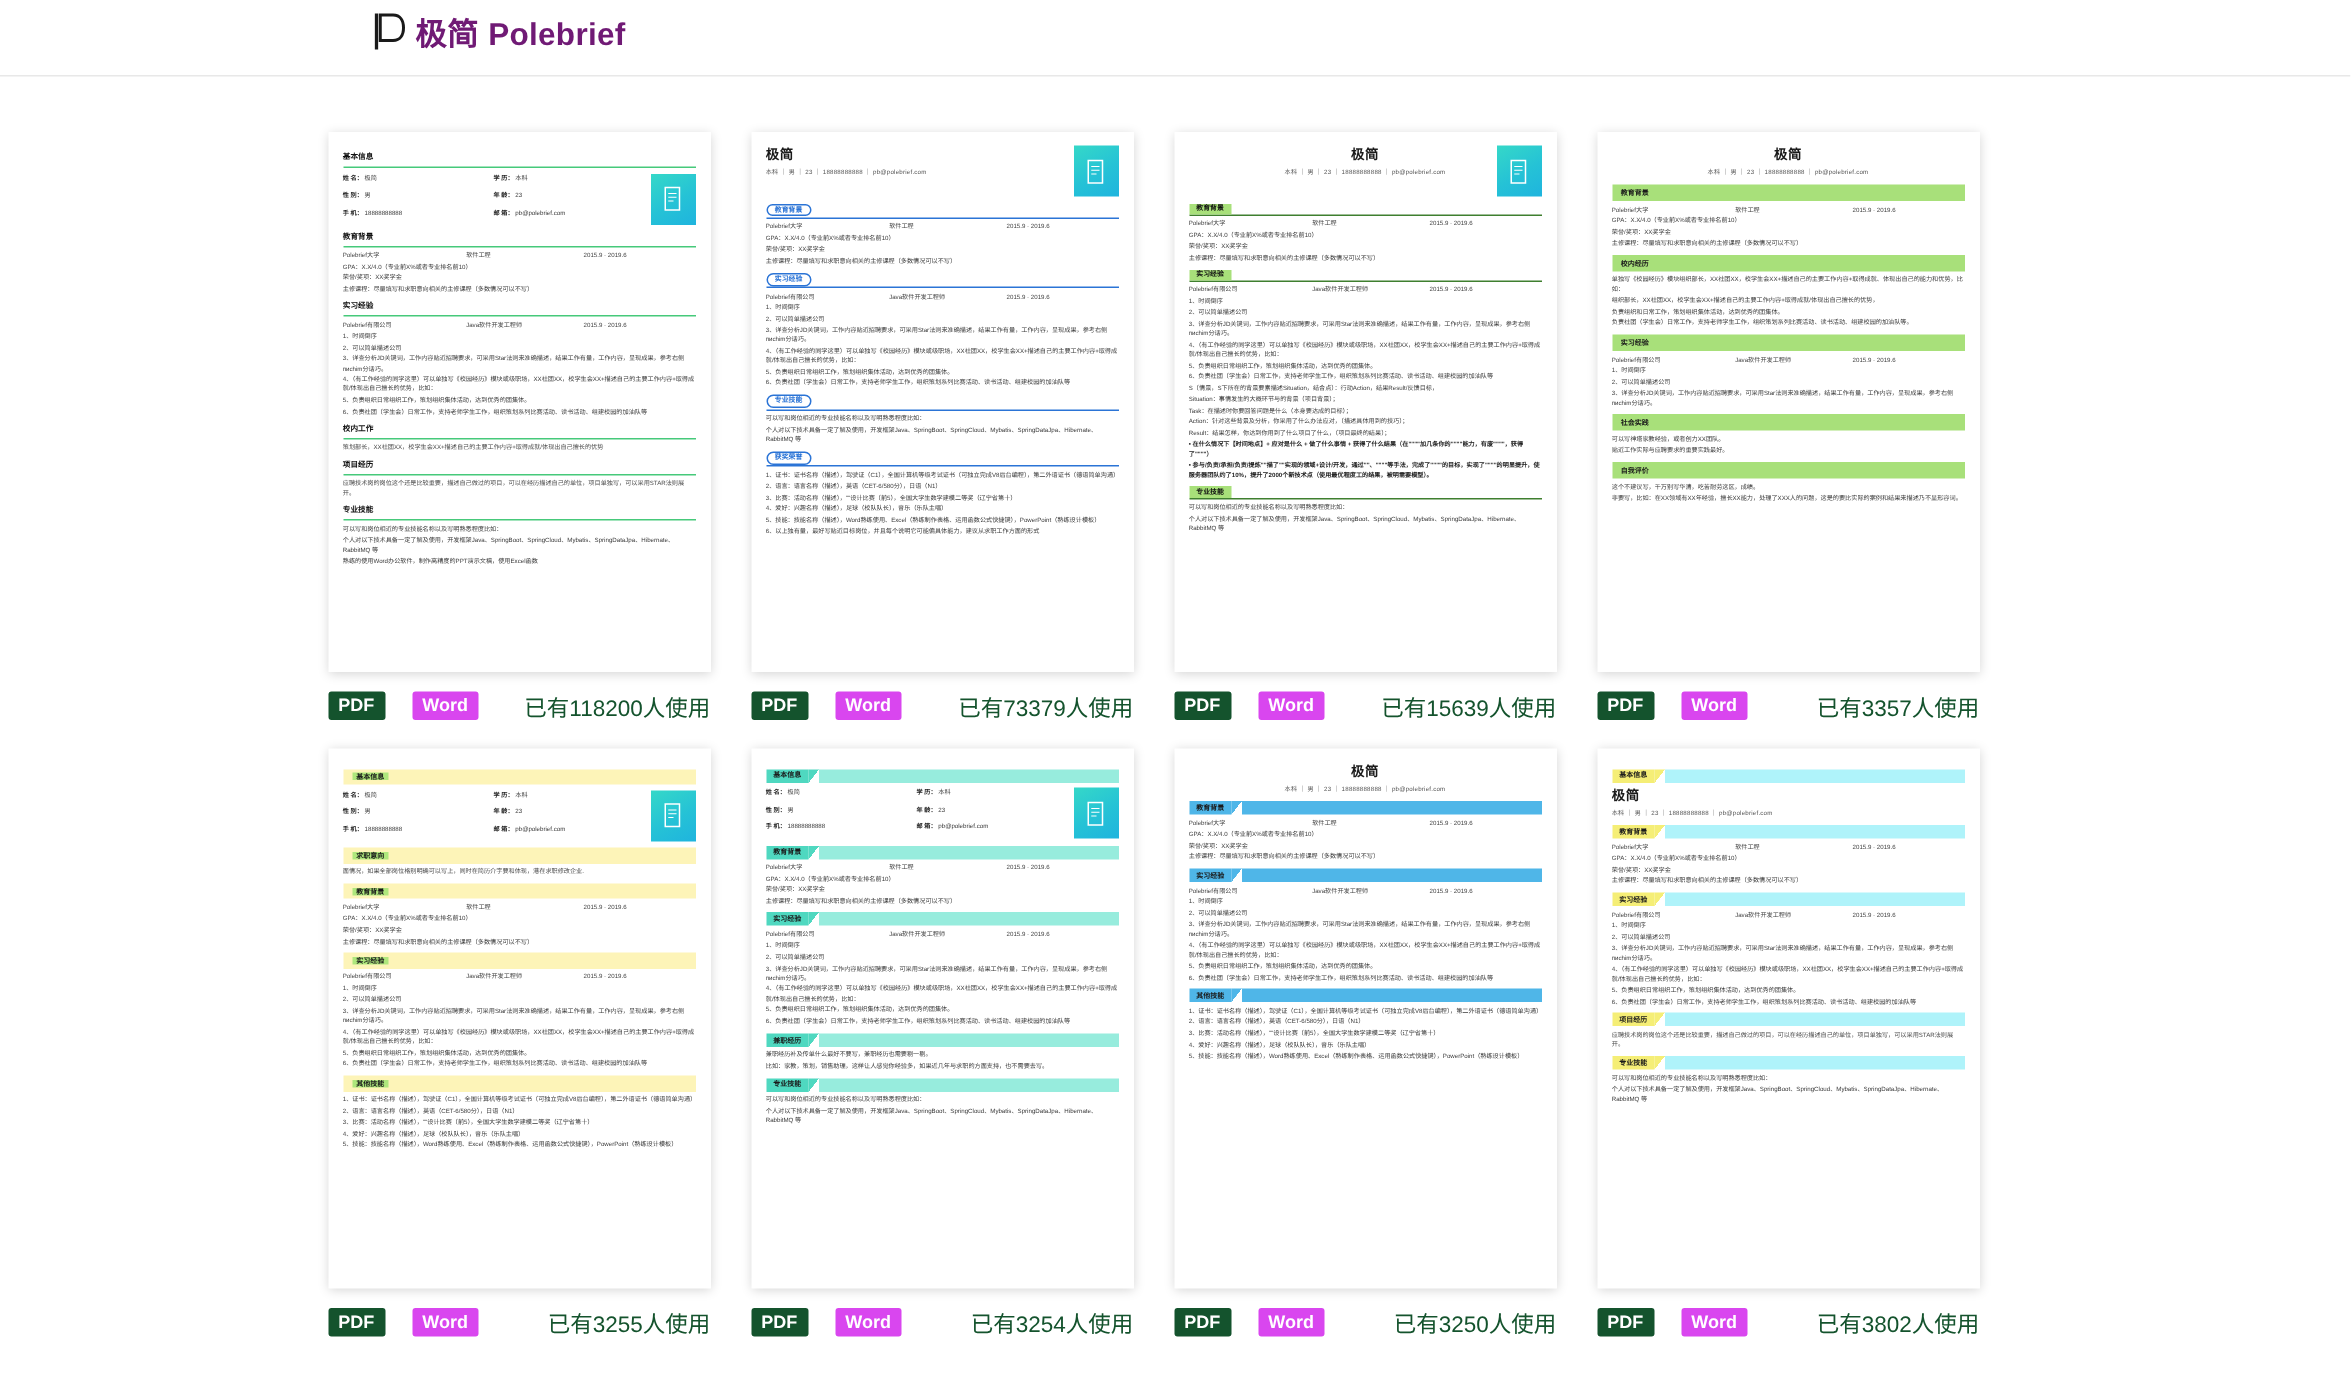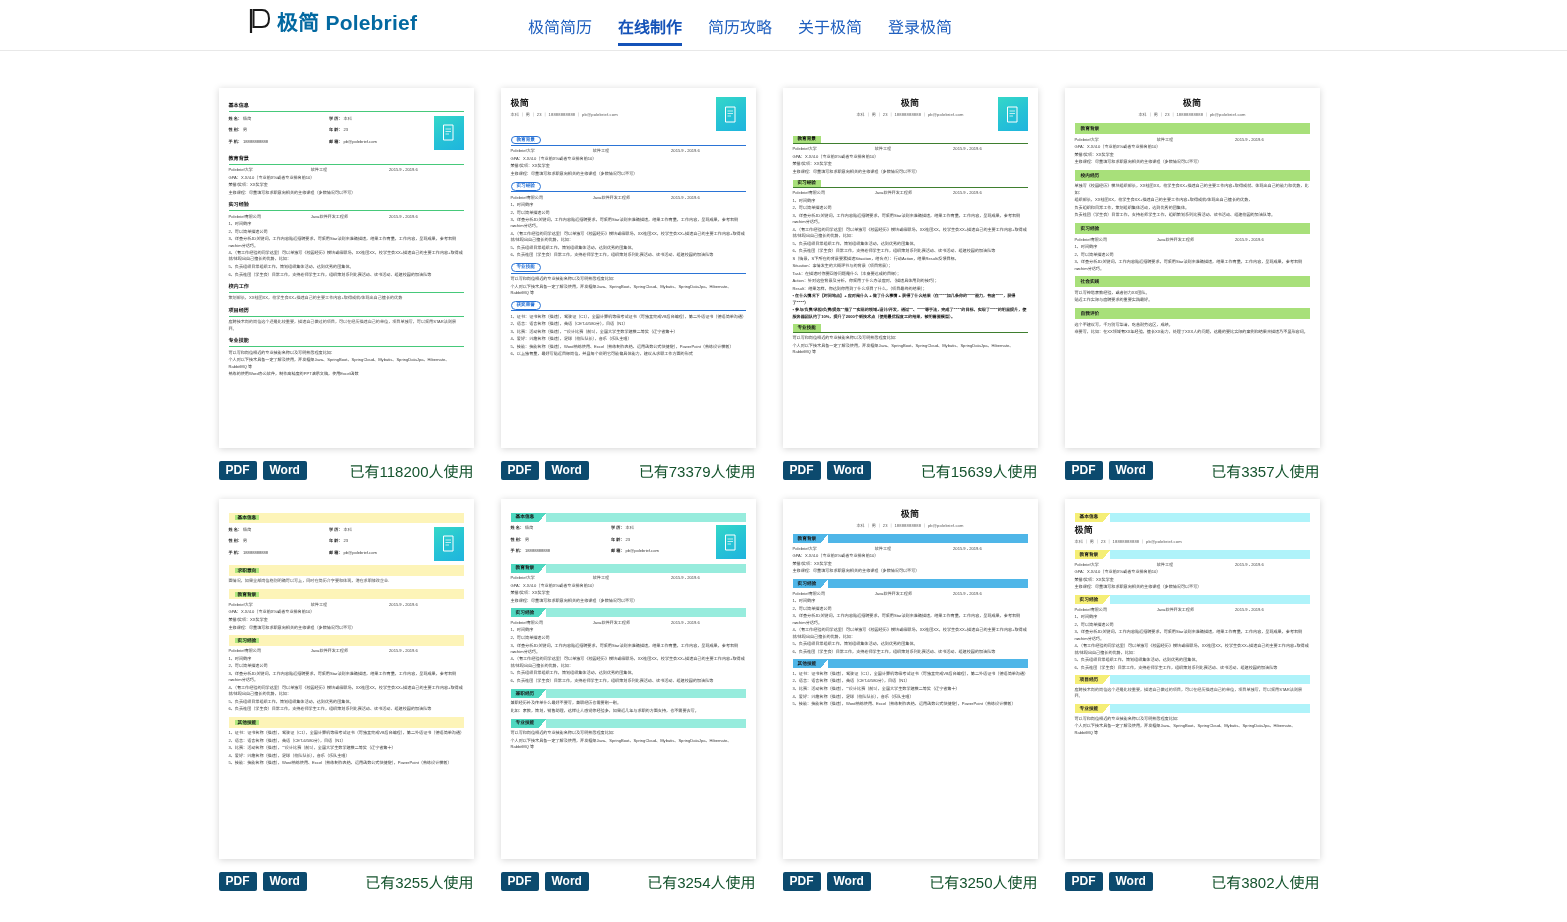--- a/index.html
+++ b/index.html
@@ -29,21 +29,21 @@
     left: 249px;
     top: 6px;
   }
   .brand-mark {
     width: 21px; height: 26px;
     display: block;
   }
   .brand-text {
     font-size: 21px;
     font-weight: bold;
-    color: #0369a1;
+    color: #701a75;
     letter-spacing: .2px;
     white-space: nowrap;
   }
   .main-nav {
     position: absolute;
     left: 528px;
     top: 0;
     height: 51px;
     display: flex;
     align-items: center;
@@ -106,22 +106,22 @@
   .badge {
     display: inline-block;
     font-size: 12px;
     font-weight: bold;
     color: #fff;
     border-radius: 2px;
     padding: 3px 7px 4px 7px;
     line-height: 1;
     cursor: pointer;
   }
-  .badge.pdf { background: #0c4a6e; margin-right: 6px; }
-  .badge.word { background: #0c4a6e; }
+  .badge.pdf { background: #14532d; margin-right: 18px; }
+  .badge.word { background: #d946ef; }
   .use-count {
     margin-left: auto;
     font-size: 15px;
     color: #14532d;
     white-space: nowrap;
   }
 
   
   .r { font-size: 4.1px; line-height: 1.55; color: #3a3a3a; }
 
@@ -281,27 +281,20 @@
 <body>
 
 <div class="site-header">
   <div class="brand">
     <svg class="brand-mark" viewBox="0 0 21 26">
       <path d="M2 1 L2 25" stroke="#1a1a1a" stroke-width="2.2" fill="none"></path>
       <path d="M4.5 2 L13 2 C18 2 20 6 20 10.5 C20 15 18 19 13 19 L4.5 19 Z" fill="none" stroke="#1a1a1a" stroke-width="2"></path>
     </svg>
     <span class="brand-text">极简 Polebrief</span>
   </div>
-  <nav class="main-nav">
-    <span class="nav-item">极简简历</span>
-    <span class="nav-item active">在线制作</span>
-    <span class="nav-item">简历攻略</span>
-    <span class="nav-item">关于极简</span>
-    <span class="nav-item">登录极简</span>
-  </nav>
 </div>
 
 <div class="content">
 <div class="grid">
 
   <div class="tpl-card">
     <div class="tpl-paper r">
       <div class="sec-underline">基本信息</div>
       <div class="kv-table">
         <div class="cell"><span class="k">姓 名：</span> <span>极简</span></div>

